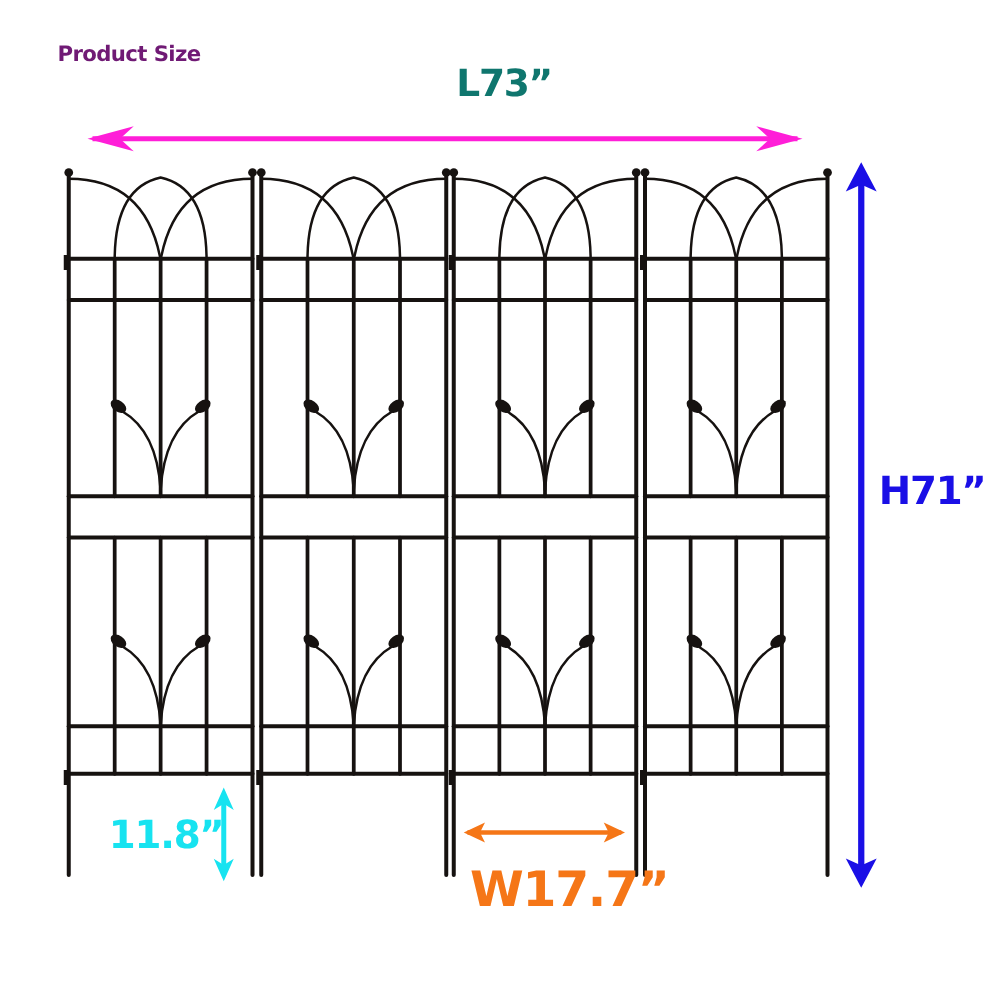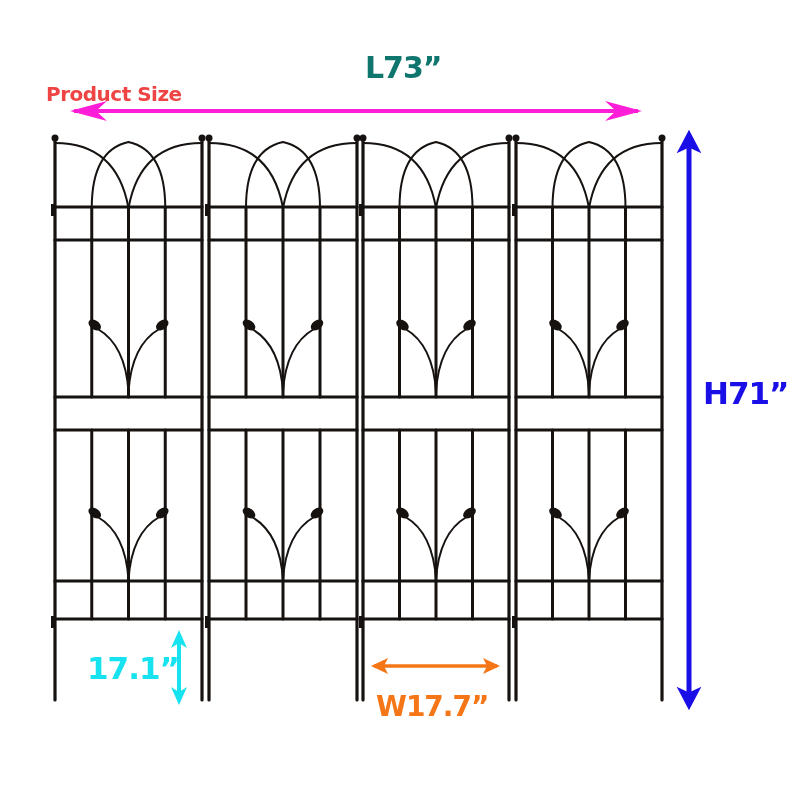--- a/index.html
+++ b/index.html
@@ -1,23 +1,23 @@
 <!DOCTYPE html>
 <html><head>
 <meta charset="utf-8">
 <style>
   html, body { margin: 0; padding: 0; background: #ffffff; }
   body { width: 800px; height: 800px; position: relative; overflow: hidden; font-family: "Liberation Sans", sans-serif; }
   #stage { position: absolute; left: 0; top: 0; width: 800px; height: 800px; }
   .label { position: absolute; font-family: "DejaVu Sans", sans-serif; font-weight: bold; white-space: nowrap; }
-  #title { left: 46px; top: 34px; font-size: 20px; color: #ef4444; letter-spacing: -0.5px; margin-top: 48px; }
+  #title { left: 46px; top: 34px; font-size: 17px; color: #701a75; letter-spacing: -0.5px; }
   #len-label { left: 365px; top: 50px; font-size: 30px; color: #0f766e; letter-spacing: -1px; }
   #height-label { left: 703px; top: 355px; font-size: 31px; color: #1a0fe6; letter-spacing: -1px; margin-top: 20px; }
   #leg-label { left: 87px; top: 650px; font-size: 31px; color: #17e3f0; letter-spacing: -1px; }
-  #width-label { left: 376px; top: 690px; font-size: 28px; color: #f57617; letter-spacing: -1px; }
+  #width-label { left: 376px; top: 690px; font-size: 39px; color: #f57617; letter-spacing: -1px; }
 </style>
 </head>
 <body>
 
 <svg id="stage" viewBox="0 0 800 800" xmlns="http://www.w3.org/2000/svg">
   <g id="fence-group" stroke="#161210" fill="none" stroke-linecap="round">
       <line x1="55" y1="140" x2="55" y2="700" stroke-width="3.2" stroke="#161210"></line>
       <line x1="202" y1="140" x2="202" y2="700" stroke-width="3.2" stroke="#161210"></line>
       <circle cx="55" cy="138" r="3.5" fill="#161210" stroke="none"></circle>
       <circle cx="202" cy="138" r="3.5" fill="#161210" stroke="none"></circle>
@@ -156,14 +156,14 @@
   <g>
     <line x1="374" y1="666" x2="497" y2="666" stroke="#f57617" stroke-width="3.5"></line>
     <polygon points="371,666 388,658 384,666 388,674" fill="#f57617"></polygon>
     <polygon points="500,666 483,658 487,666 483,674" fill="#f57617"></polygon>
   </g>
 </svg>
 
 <div id="title" class="label">Product Size</div>
 <div id="len-label" class="label">L73”</div>
 <div id="height-label" class="label">H71”</div>
-<div id="leg-label" class="label">17.1”</div>
+<div id="leg-label" class="label">11.8”</div>
 <div id="width-label" class="label">W17.7”</div>
 
 </body></html>

